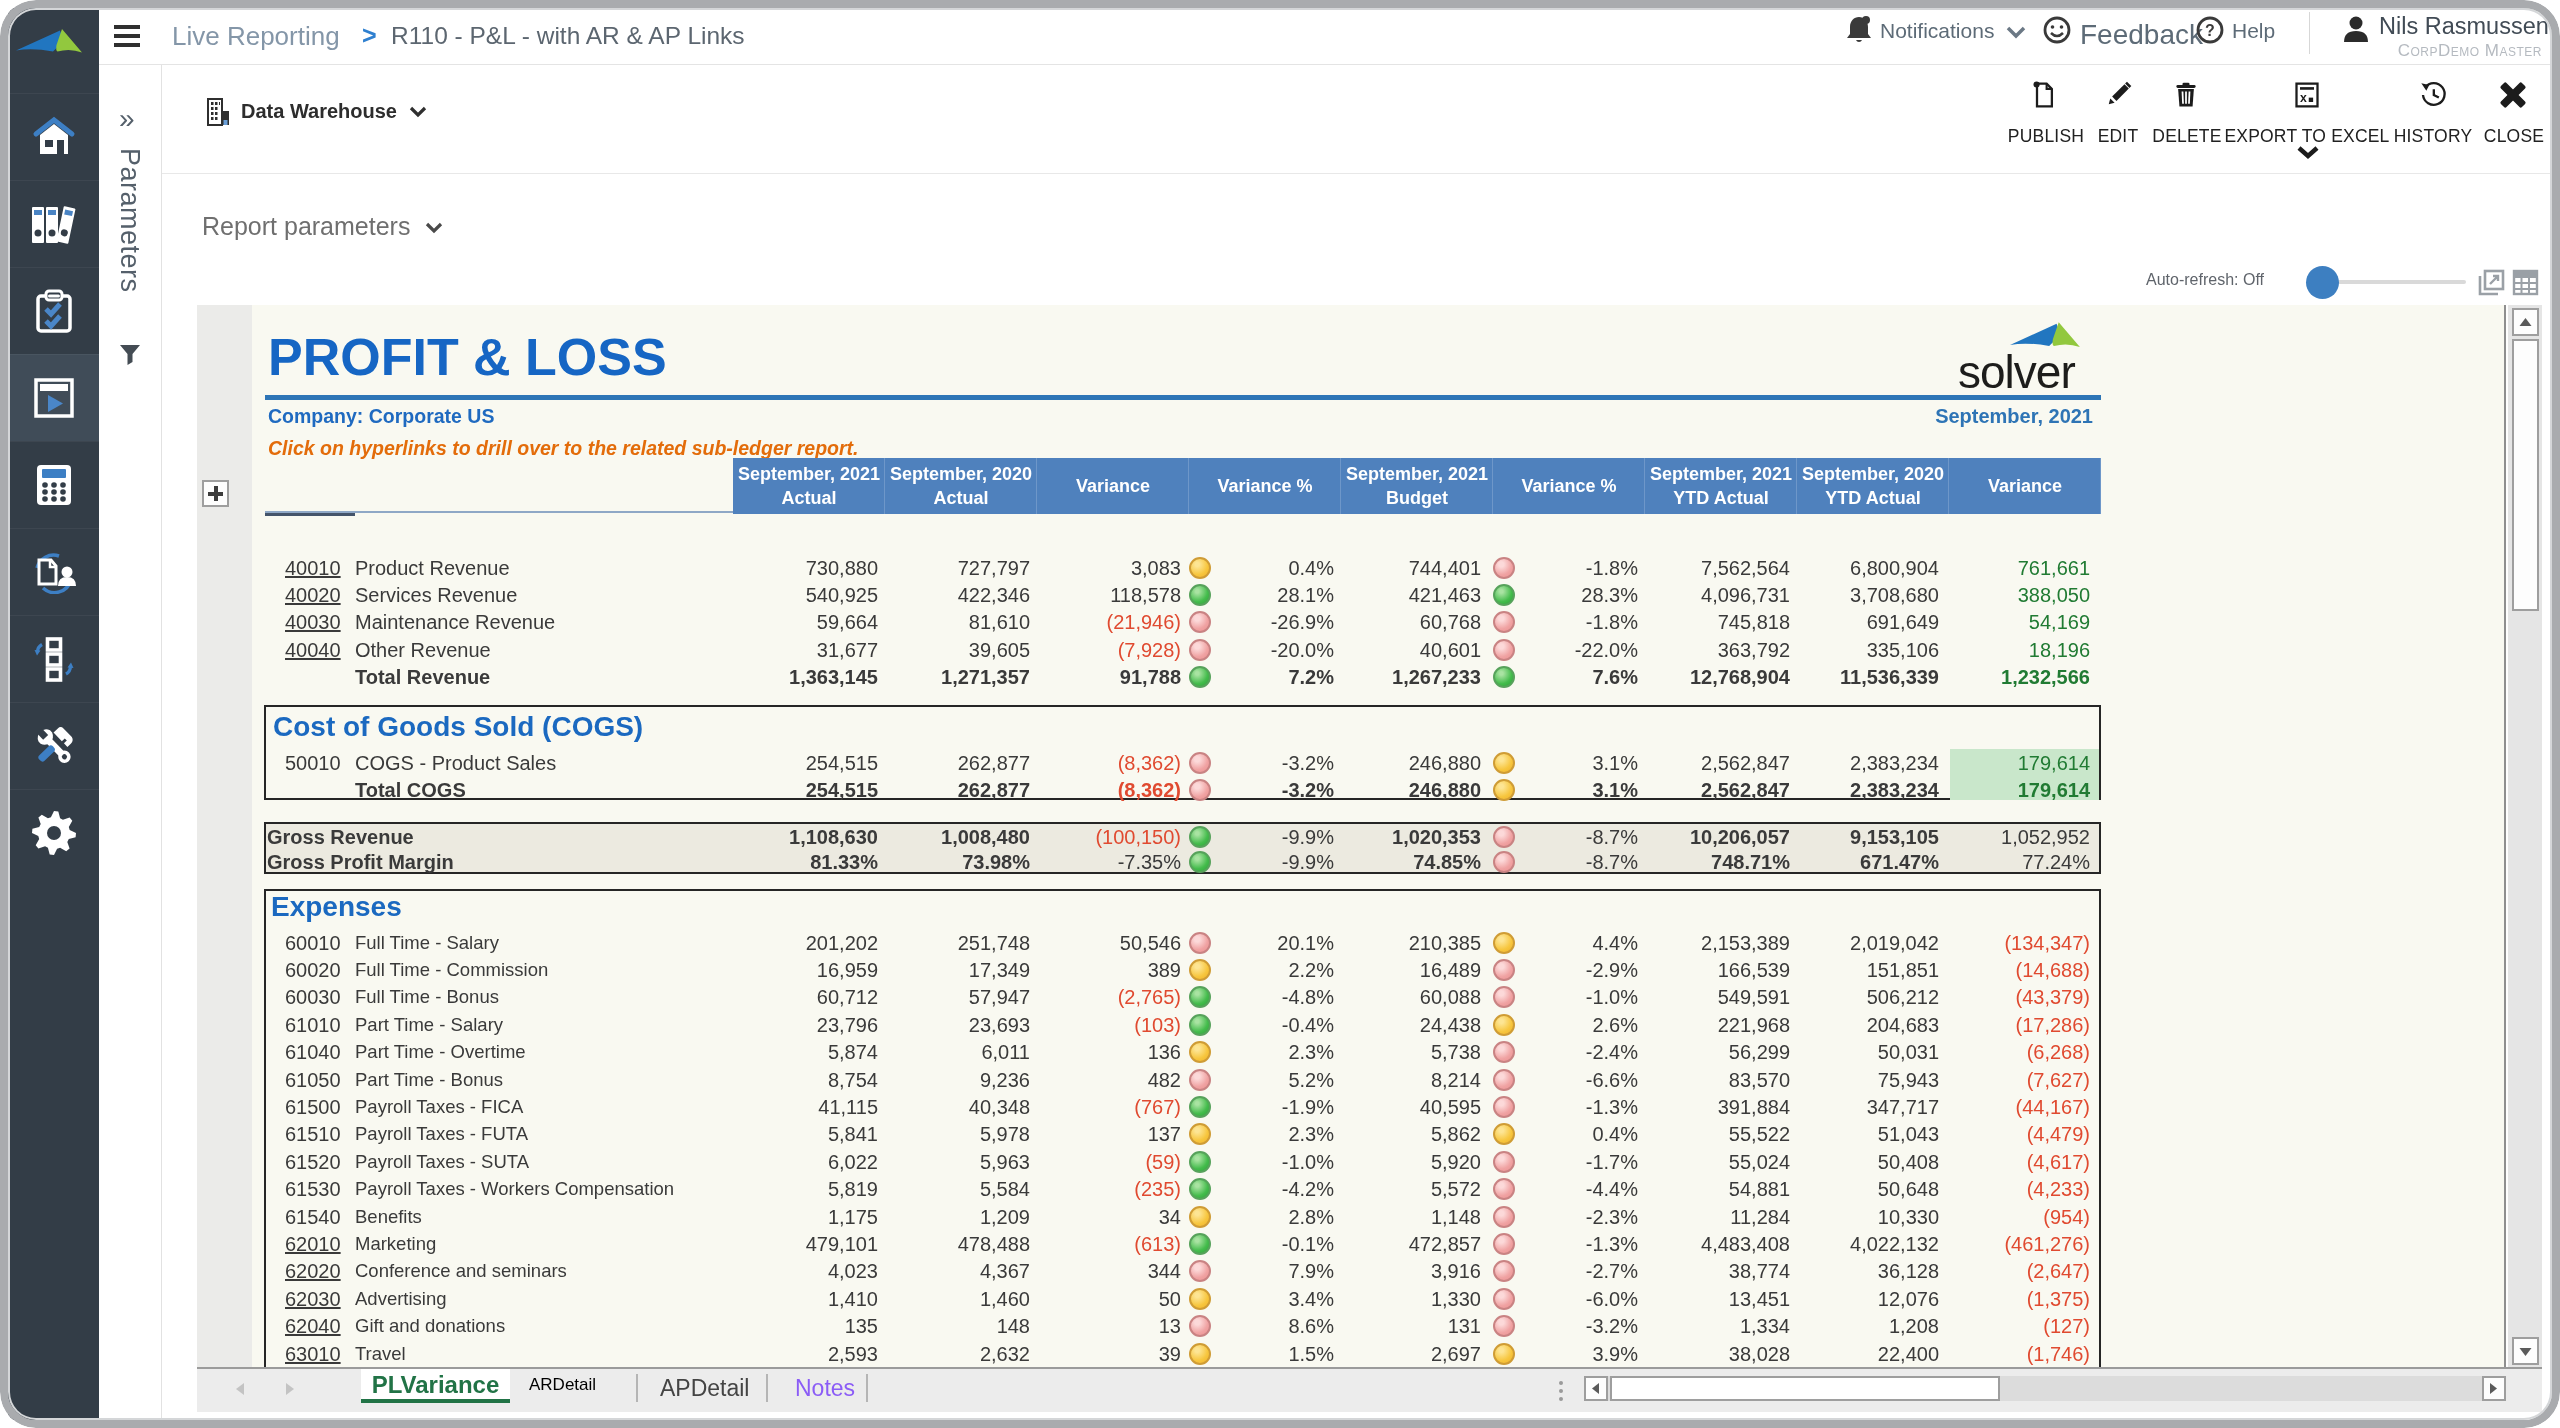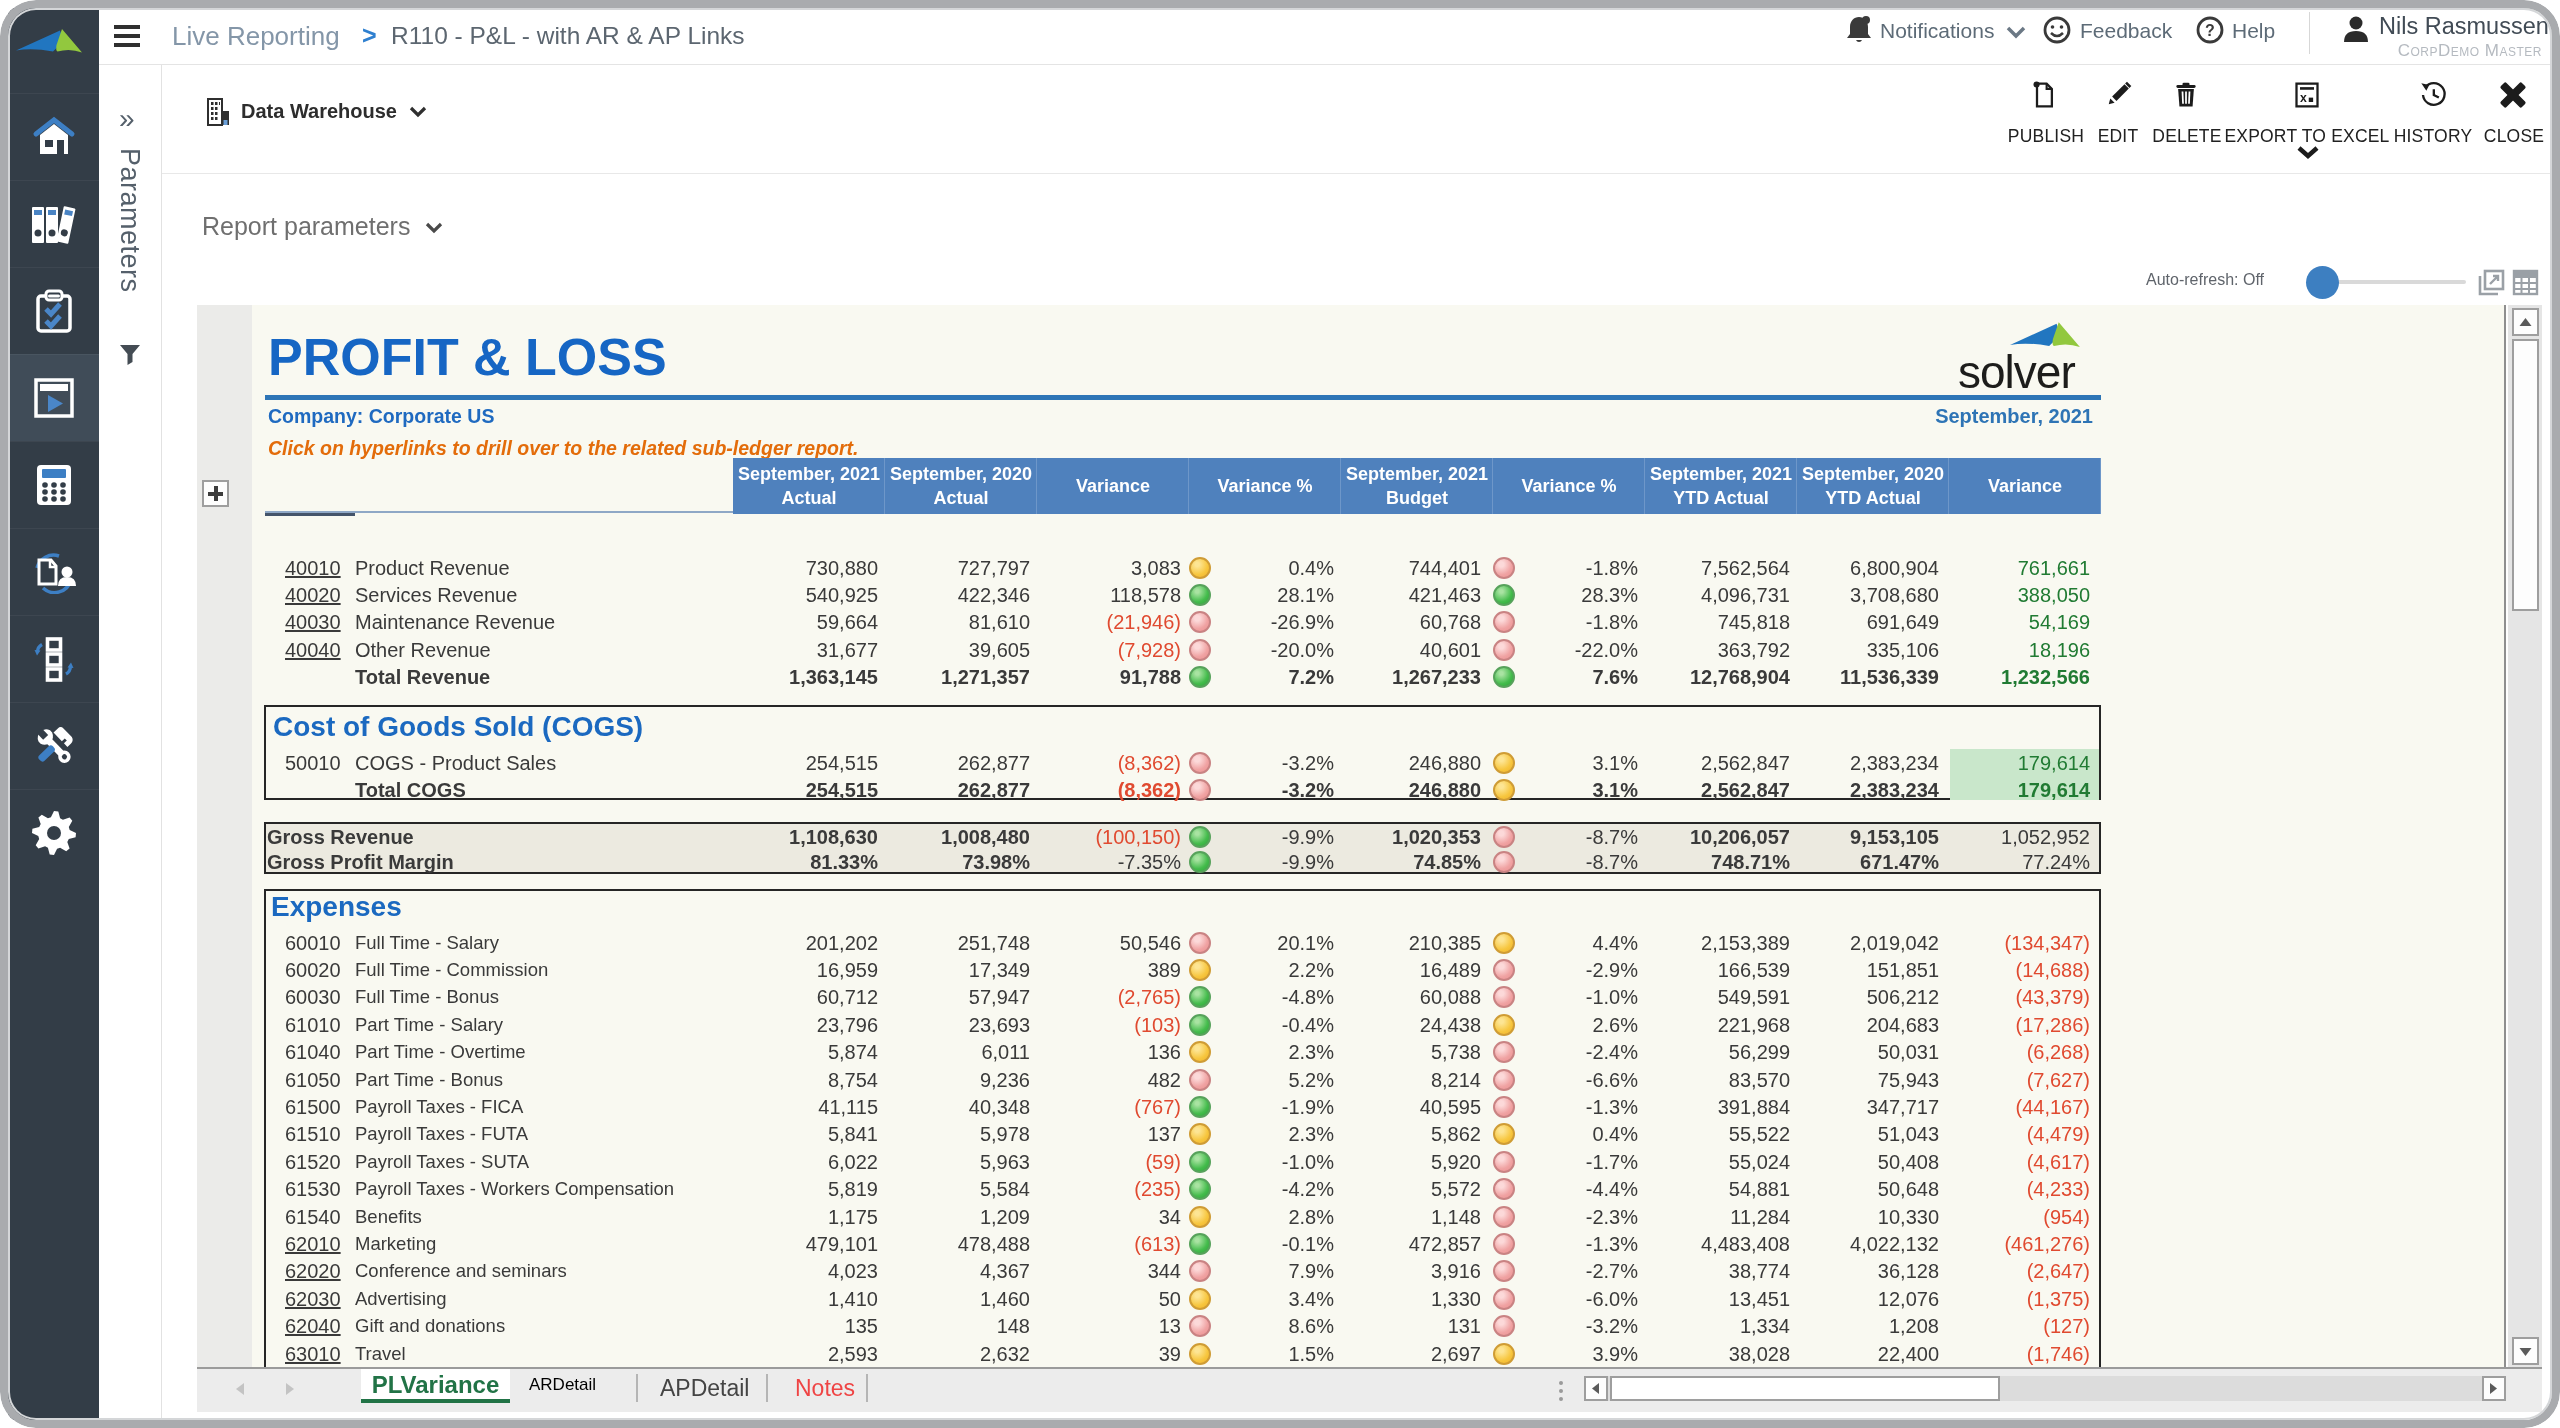--- a/index.html
+++ b/index.html
@@ -170,21 +170,21 @@
 <div class="abs nw" style="left:1880px;top:19px;font-size:21px;color:#5d6b77">Notifications</div>
 <svg class="abs" style="left:2006px;top:26px" width="20" height="14" viewBox="0 0 20 14">
       <path d="M2 2 L10 10 L18 2" fill="none" stroke="#6b7885" stroke-width="3.5"></path>
     </svg>
 <svg class="abs" style="left:2043px;top:16px" width="28" height="28" viewBox="0 0 28 28">
       <circle cx="14" cy="14" r="12" fill="none" stroke="#3a3a3a" stroke-width="2.8"></circle>
       <circle cx="9.5" cy="11" r="1.8" fill="#3a3a3a"></circle>
       <circle cx="18.5" cy="11" r="1.8" fill="#3a3a3a"></circle>
       <path d="M8 17 Q14 23 20 17" fill="none" stroke="#3a3a3a" stroke-width="2.5"></path>
     </svg>
-<div class="abs nw" style="left:2080px;top:19px;font-size:21px;color:#5d6b77">Feedback</div>
+<div class="abs nw" style="left:2080px;top:19px;font-size:28px;color:#5d6b77">Feedback</div>
 <svg class="abs" style="left:2196px;top:16px" width="28" height="28" viewBox="0 0 28 28">
       <circle cx="14" cy="14" r="12" fill="none" stroke="#3a3a3a" stroke-width="2.8"></circle>
       <text x="14" y="20" font-size="16" font-weight="bold" fill="#3a3a3a" text-anchor="middle" font-family="Liberation Sans">?</text>
     </svg>
 <div class="abs nw" style="left:2232px;top:19px;font-size:21px;color:#5d6b77">Help</div>
 <div class="abs" style="left:2309px;top:12px;width:1px;height:42px;background:#d7d7d7"></div>
 <svg class="abs" style="left:2341px;top:14px" width="30" height="30" viewBox="0 0 30 30">
       <circle cx="15" cy="9" r="6.5" fill="#2b2b2b"></circle>
       <path d="M3 28 Q3 17 15 17 Q27 17 27 28 Z" fill="#2b2b2b"></path>
     </svg>
@@ -724,21 +724,21 @@
       <path d="M11 2 L3 8 L11 14 Z" fill="#c3c3c3"></path>
     </svg>
 <svg class="abs" style="left:283px;top:1381px" width="14" height="16" viewBox="0 0 14 16">
       <path d="M3 2 L11 8 L3 14 Z" fill="#c3c3c3"></path>
     </svg>
 <div class="abs" style="left:361px;top:1369px;width:149px;height:34px;background:#fff;border-bottom:4px solid #217346;text-align:center;font-size:24px;font-weight:bold;color:#217346;line-height:32px">PLVariance</div>
 <div class="abs nw" style="left:529px;top:1375px;font-size:17px;color:#000000">ARDetail</div>
 <div class="abs" style="left:636px;top:1374px;width:2px;height:28px;background:#b5b5b5"></div>
 <div class="abs nw" style="left:660px;top:1375px;font-size:23px;color:#444">APDetail</div>
 <div class="abs" style="left:766px;top:1374px;width:2px;height:28px;background:#b5b5b5"></div>
-<div class="abs nw" style="left:795px;top:1375px;font-size:23px;color:#ef4444">Notes</div>
+<div class="abs nw" style="left:795px;top:1375px;font-size:23px;color:#8b5cf6">Notes</div>
 <div class="abs" style="left:866px;top:1374px;width:2px;height:28px;background:#b5b5b5"></div>
 <div class="abs" style="left:1559px;top:1381px;width:4px;height:4px;border-radius:50%;background:#9a9a9a"></div>
 <div class="abs" style="left:1559px;top:1389px;width:4px;height:4px;border-radius:50%;background:#9a9a9a"></div>
 <div class="abs" style="left:1559px;top:1397px;width:4px;height:4px;border-radius:50%;background:#9a9a9a"></div>
 <div class="abs" style="left:1584px;top:1376px;width:922px;height:25px;background:#dcdcdc"></div>
 <div class="sbtn" style="left:1584px;top:1376px;width:24px;height:25px"></div>
 <svg class="abs" style="left:1589px;top:1381px" width="13" height="15" viewBox="0 0 13 15">
       <path d="M10 2 L3 7.5 L10 13 Z" fill="#5a5a5a"></path>
     </svg>
 <div class="sbtn" style="left:1610px;top:1376px;width:390px;height:25px;background:#fff"></div>

